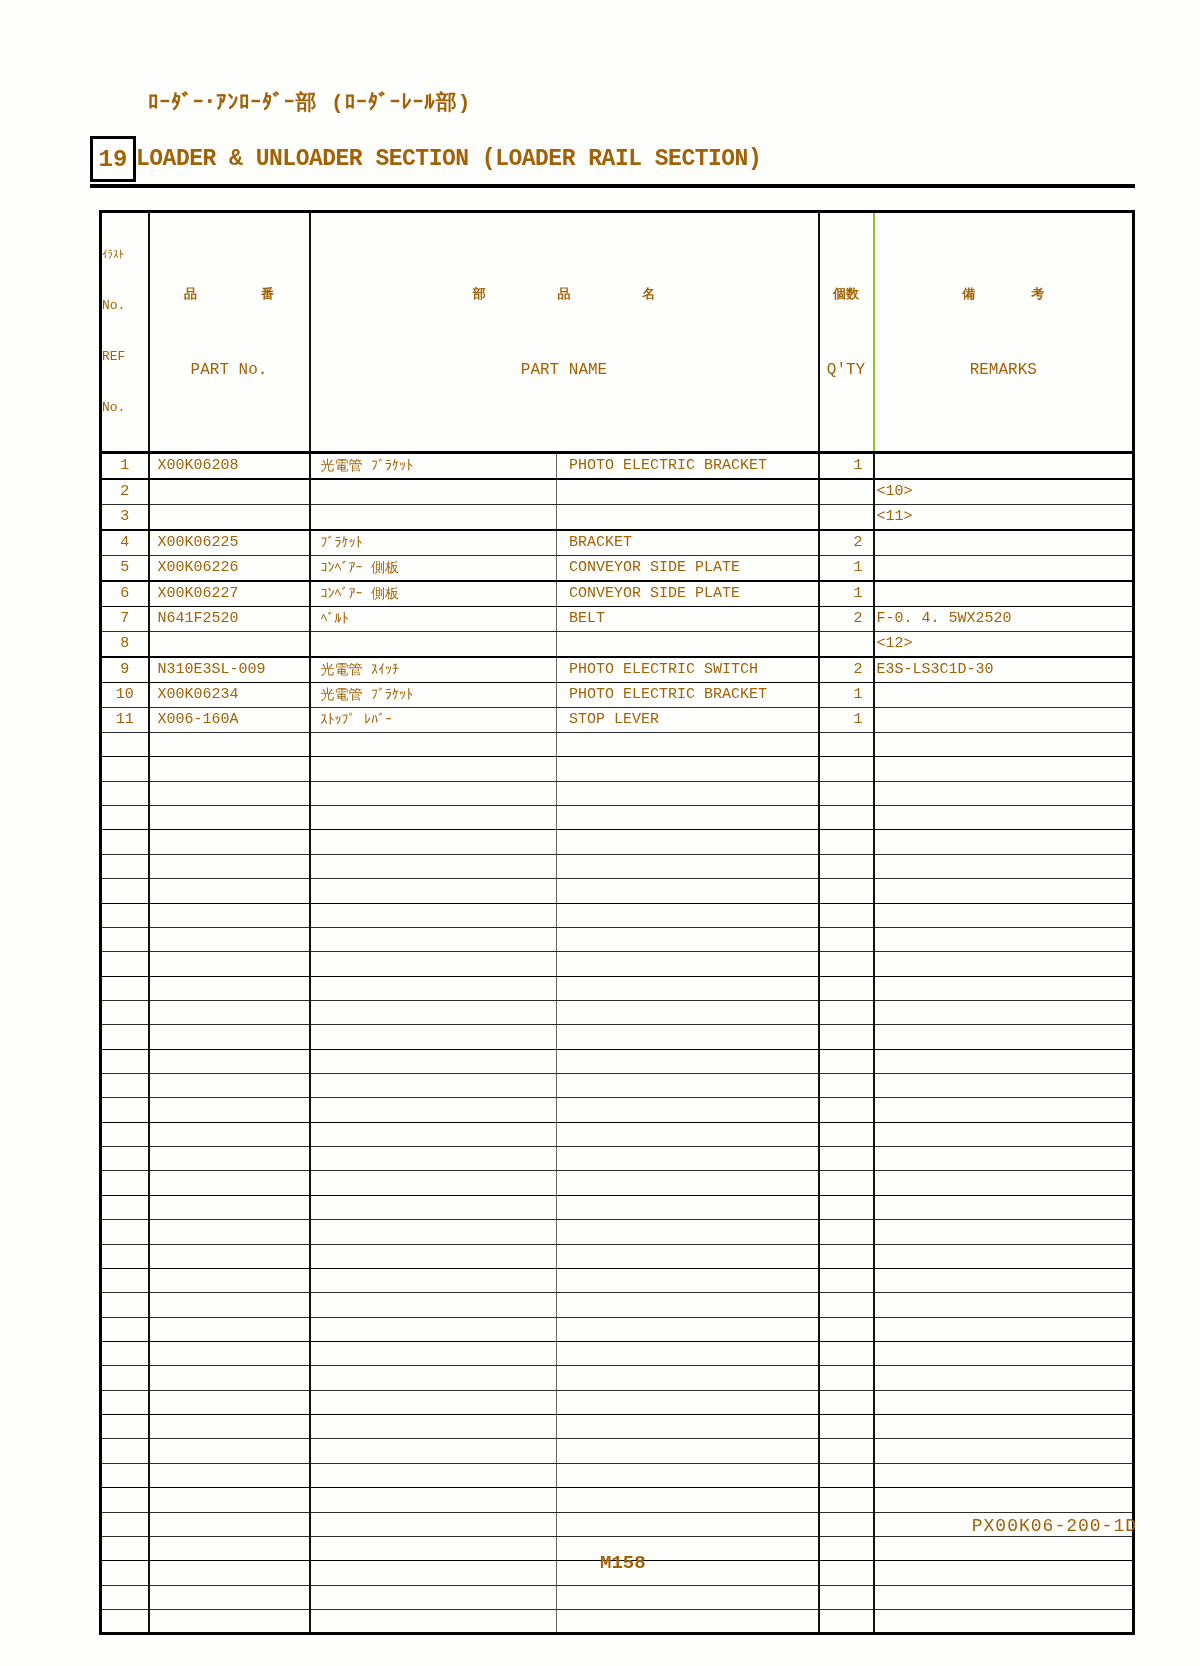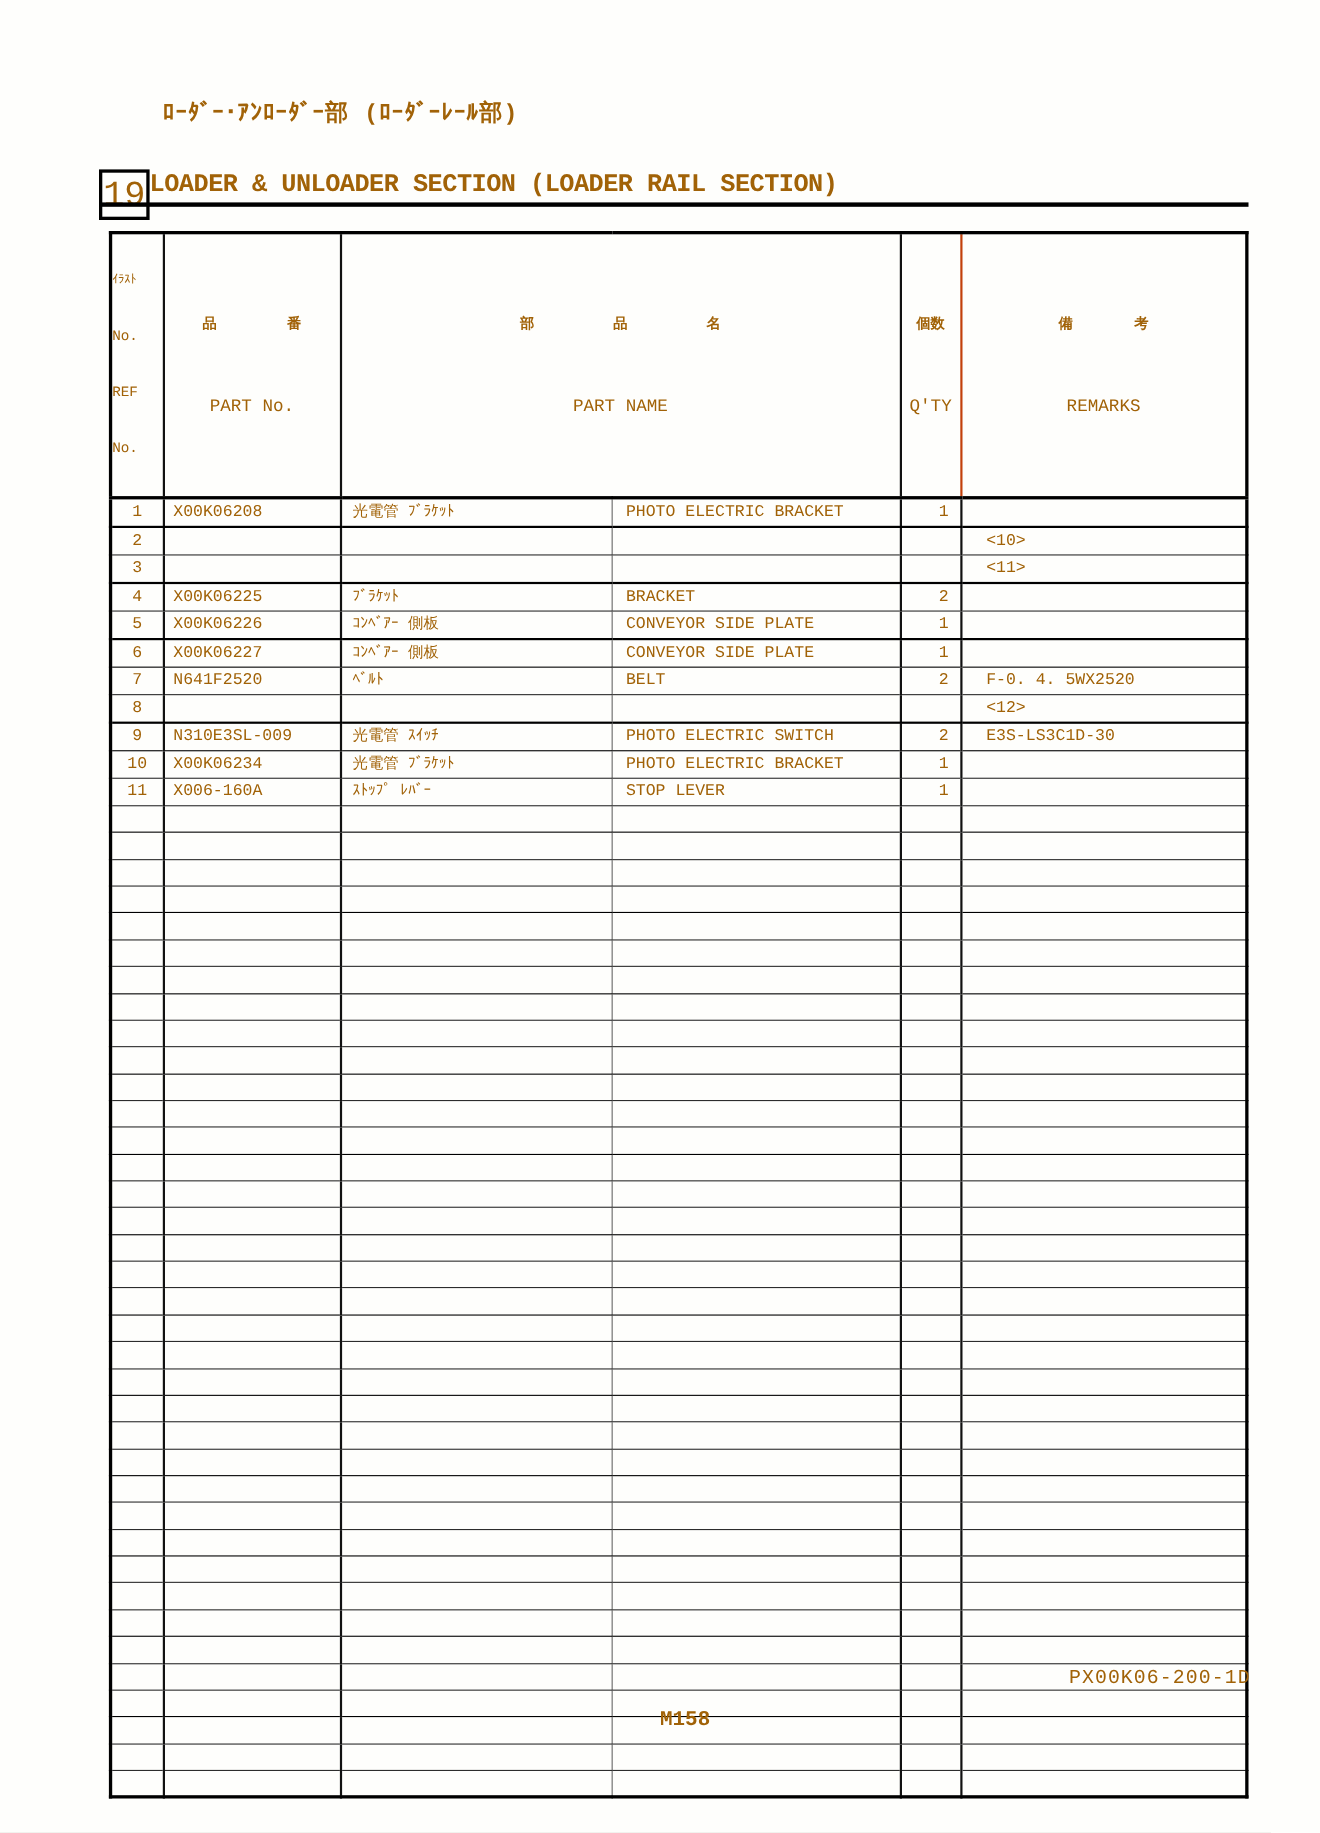--- a/index.html
+++ b/index.html
@@ -13,22 +13,22 @@
     overflow:hidden;
   }
   .jp-title{
     position:absolute;left:148px;top:88px;
     font-size:21px;font-weight:bold;letter-spacing:1px;
     white-space:pre;
   }
   .title-row{position:absolute;left:90px;top:136px;display:flex;align-items:center;}
   .section-num{
     width:40px;height:40px;border:3px solid #000;
-    font-size:32px;font-weight:normal;
-    display:flex;align-items:center;justify-content:center;margin-top:18px;
+    font-size:24px;font-weight:bold;
+    display:flex;align-items:center;justify-content:center;
   }
   .en-title{
     font-size:23px;font-weight:bold;
     letter-spacing:-0.5px;white-space:pre;
   }
   .title-underline{
     position:absolute;left:90px;top:184px;width:1045px;height:4px;background:#000;
   }
   table.parts{
     position:absolute;left:99px;top:210px;
@@ -37,21 +37,21 @@
   }
   table.parts th,table.parts td{
     padding:0;margin:0;overflow:hidden;white-space:pre;
     font-weight:normal;
   }
   thead tr{height:89px;}
   thead th{border-bottom:3px solid #000;vertical-align:middle;}
   th.c-ref{border-right:2px solid #111;text-align:left;padding-left:3px;}
   th.c-partno{border-right:2px solid #111;text-align:center;}
   th.c-name{border-right:2px solid #111;text-align:center;}
-  th.c-qty{border-right:2px solid #c2410c;text-align:center;}
+  th.c-qty{border-right:2px solid #84cc16;text-align:center;}
   th.c-rem{text-align:center;}
   .hdr-jp-small{font-size:11px;line-height:13px;}
   .hdr-ref-line{font-size:13px;line-height:15px;}
   .hdr-jp{font-size:13px;font-weight:bold;line-height:22px;}
   .hdr-en{font-size:16px;line-height:22px;margin-top:17px;}
   .ws-partno{word-spacing:56px;}
   .ws-name{word-spacing:64px;}
   .ws-rem{word-spacing:48px;}
   tbody tr{height:24.37px;}
   tbody td{
@@ -59,21 +59,21 @@
     border-bottom:1.5px solid #2c2c2c;
     vertical-align:middle;
   }
   tbody tr:nth-child(3n) td{border-bottom-color:#000;}
   tbody tr.sep td{border-bottom:2.5px solid #000;}
   tbody td:nth-child(1){border-right:2px solid #111;text-align:center;}
   tbody td:nth-child(2){border-right:2px solid #111;padding-left:8px;}
   tbody td:nth-child(3){border-right:1px solid #666;padding-left:10px;font-size:14px;}
   tbody td:nth-child(4){border-right:2px solid #111;padding-left:12px;}
   tbody td:nth-child(5){border-right:2px solid #111;text-align:right;padding-right:10px;}
-  tbody td:nth-child(6){padding-left:22px;}
+  tbody td:nth-child(6){padding-left:2px;}
   .doc-number{
     position:absolute;top:1516px;right:63px;
     font-size:18px;letter-spacing:1px;font-weight:normal;
   }
   .page-number{
     position:absolute;left:600px;top:1552px;
     font-size:19px;font-weight:bold;
   }
 </style>
 </head>

